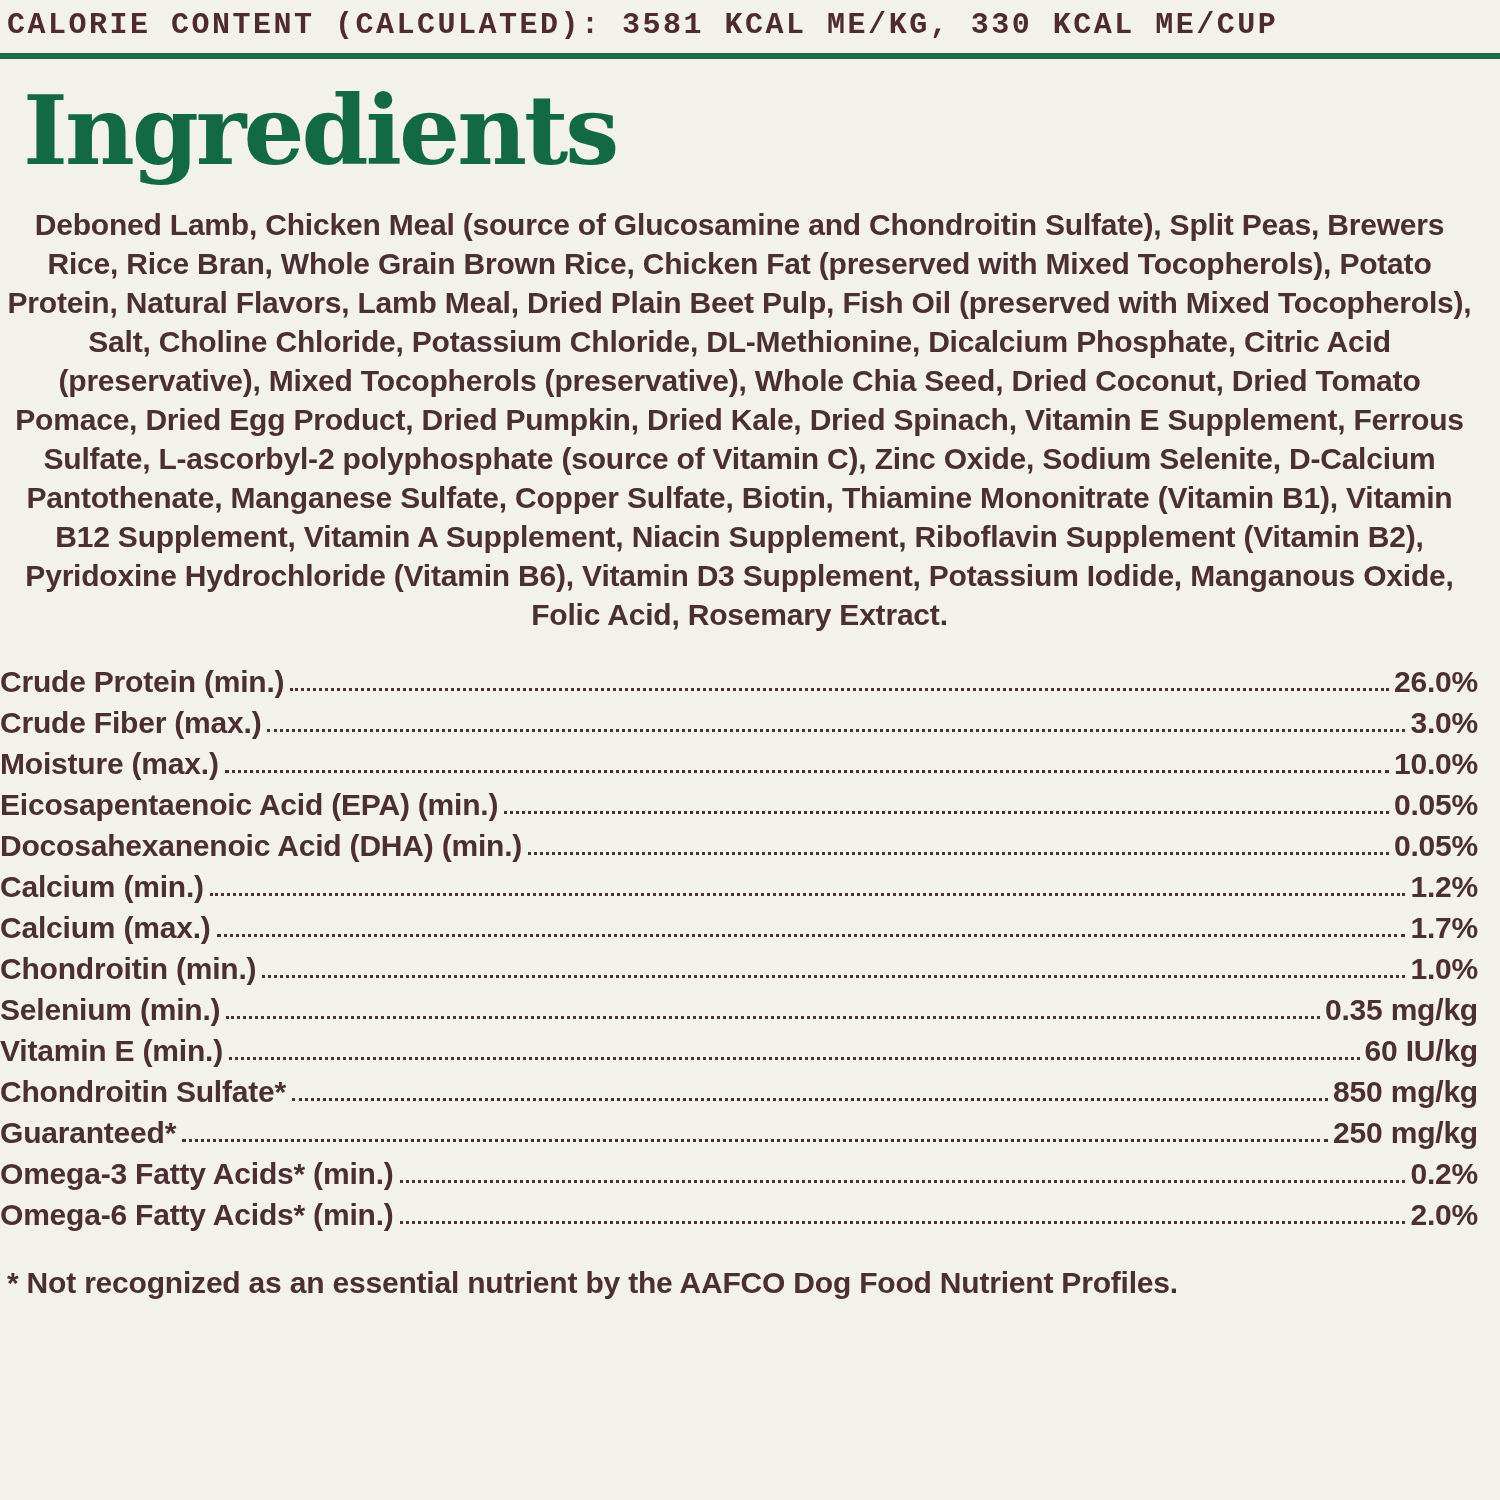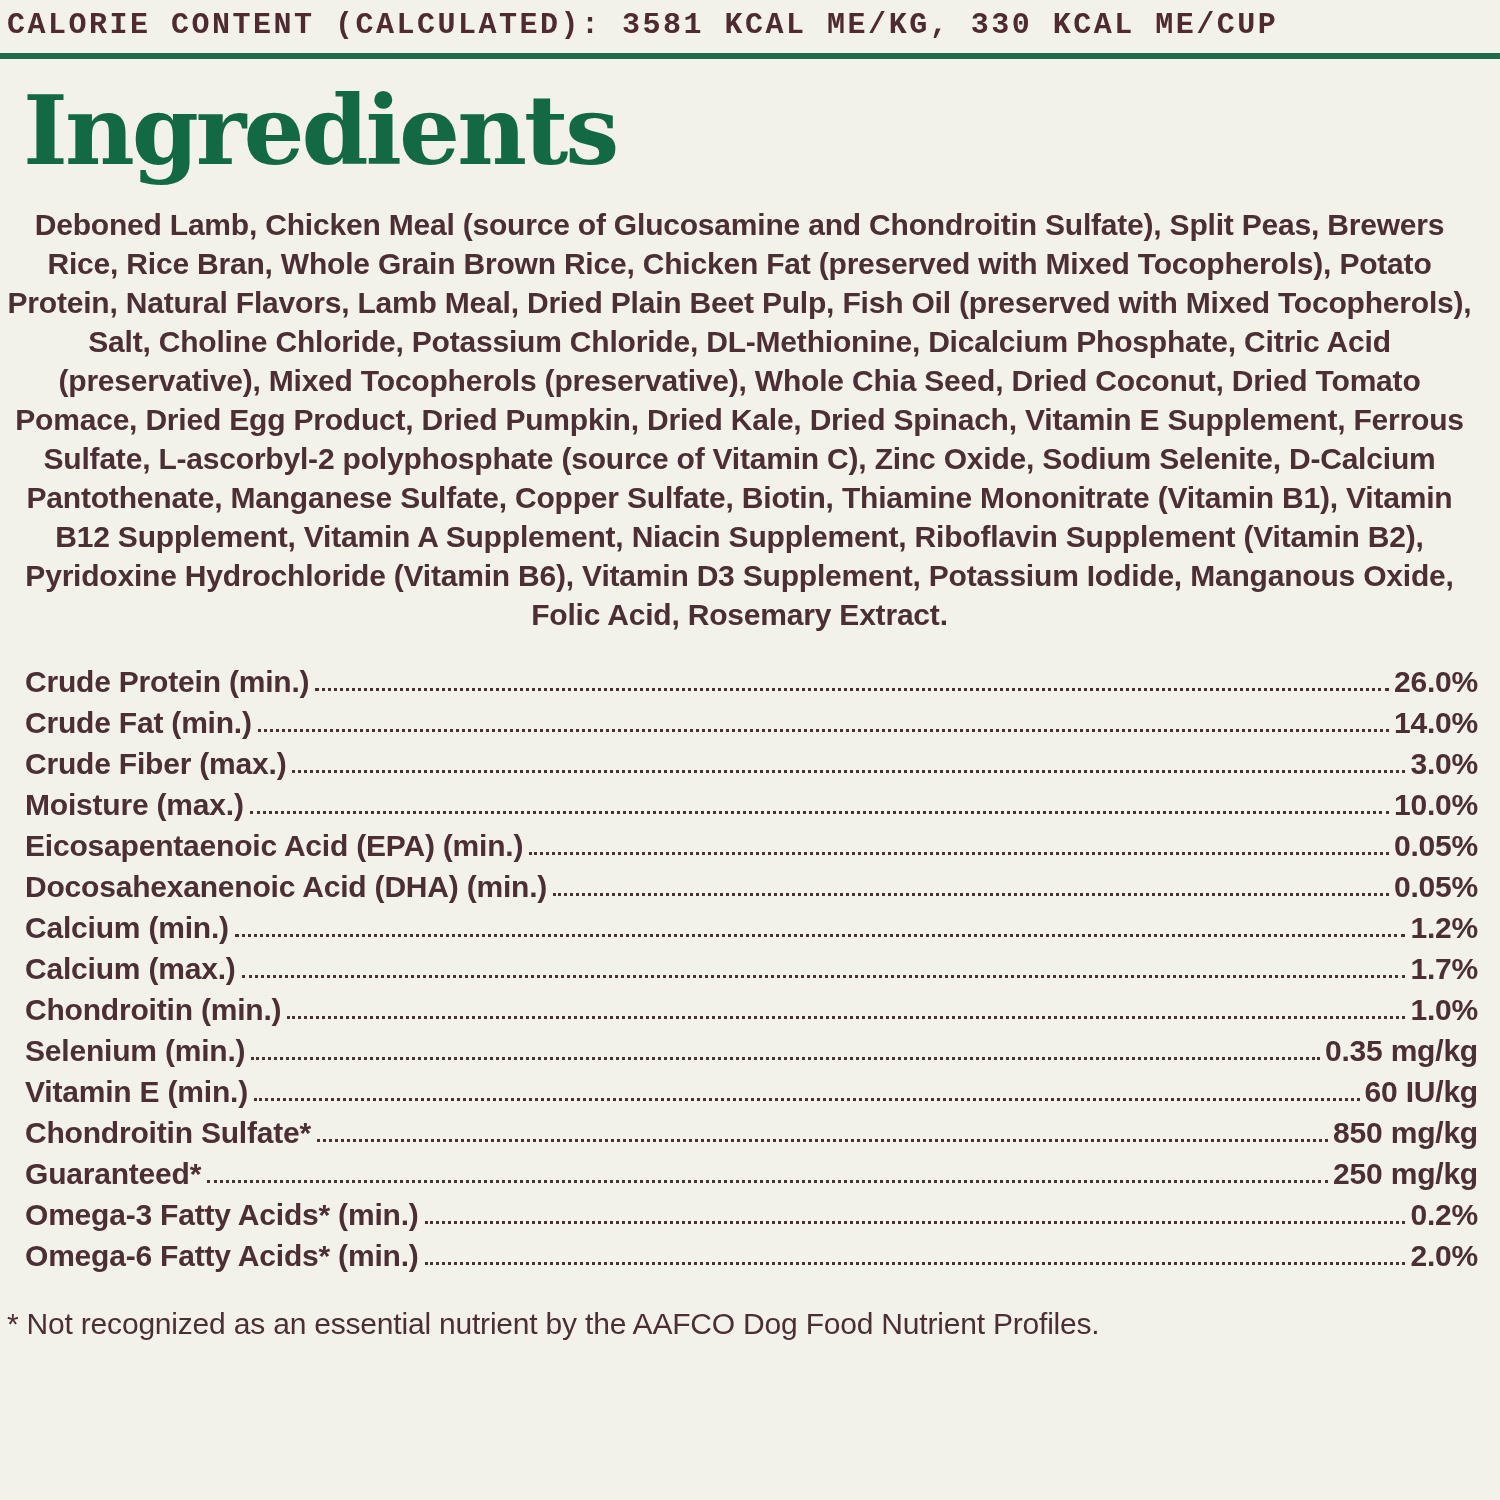--- a/index.html
+++ b/index.html
@@ -60,21 +60,21 @@
     font-weight: bold;
     color: #4c2e35;
     letter-spacing: -0.2px;
     margin: 24px 0 0 0;
     padding: 0 28px 0 7px;
     text-align: center;
   }
   
   .ga-table {
     margin: 24px 0 0 0;
-    padding: 0 22px 0 25px;
+    padding: 0 22px 0 0;
   }
   .ga-row {
     display: flex;
     align-items: flex-end;
     height: 41px;
     font-size: 30px;
     font-weight: bold;
     color: #4c2e35;
     letter-spacing: -0.2px;
   }
@@ -89,21 +89,21 @@
     min-width: 30px;
   }
   .ga-value {
     white-space: nowrap;
     line-height: 34px;
   }
   
   .footnote {
     font-size: 30px;
     line-height: 38px;
-    font-weight: normal;
+    font-weight: bold;
     color: #4c2e35;
     letter-spacing: -0.2px;
     margin: 32px 16px 0 0;
     padding: 0 22px 0 7px;
   }
 </style>
 </head>
 <body>
 
 <div class="page">
@@ -119,25 +119,20 @@
 
   <section>
 
     <div class="ga-table">
   <div class="ga-row">
     <span class="ga-label">Crude Protein (min.)</span>
     <span class="ga-leader"></span>
     <span class="ga-value">26.0%</span>
   </div>
 
-  <div class="ga-row">
-    <span class="ga-label">Crude Fat (min.) </span>
-    <span class="ga-leader"></span>
-    <span class="ga-value">14.0%</span>
-  </div>
 
   <div class="ga-row">
     <span class="ga-label">Crude Fiber (max.)</span>
     <span class="ga-leader"></span>
     <span class="ga-value"> 3.0%</span>
   </div>
 
   <div class="ga-row">
     <span class="ga-label">Moisture (max.) </span>
     <span class="ga-leader"></span>

